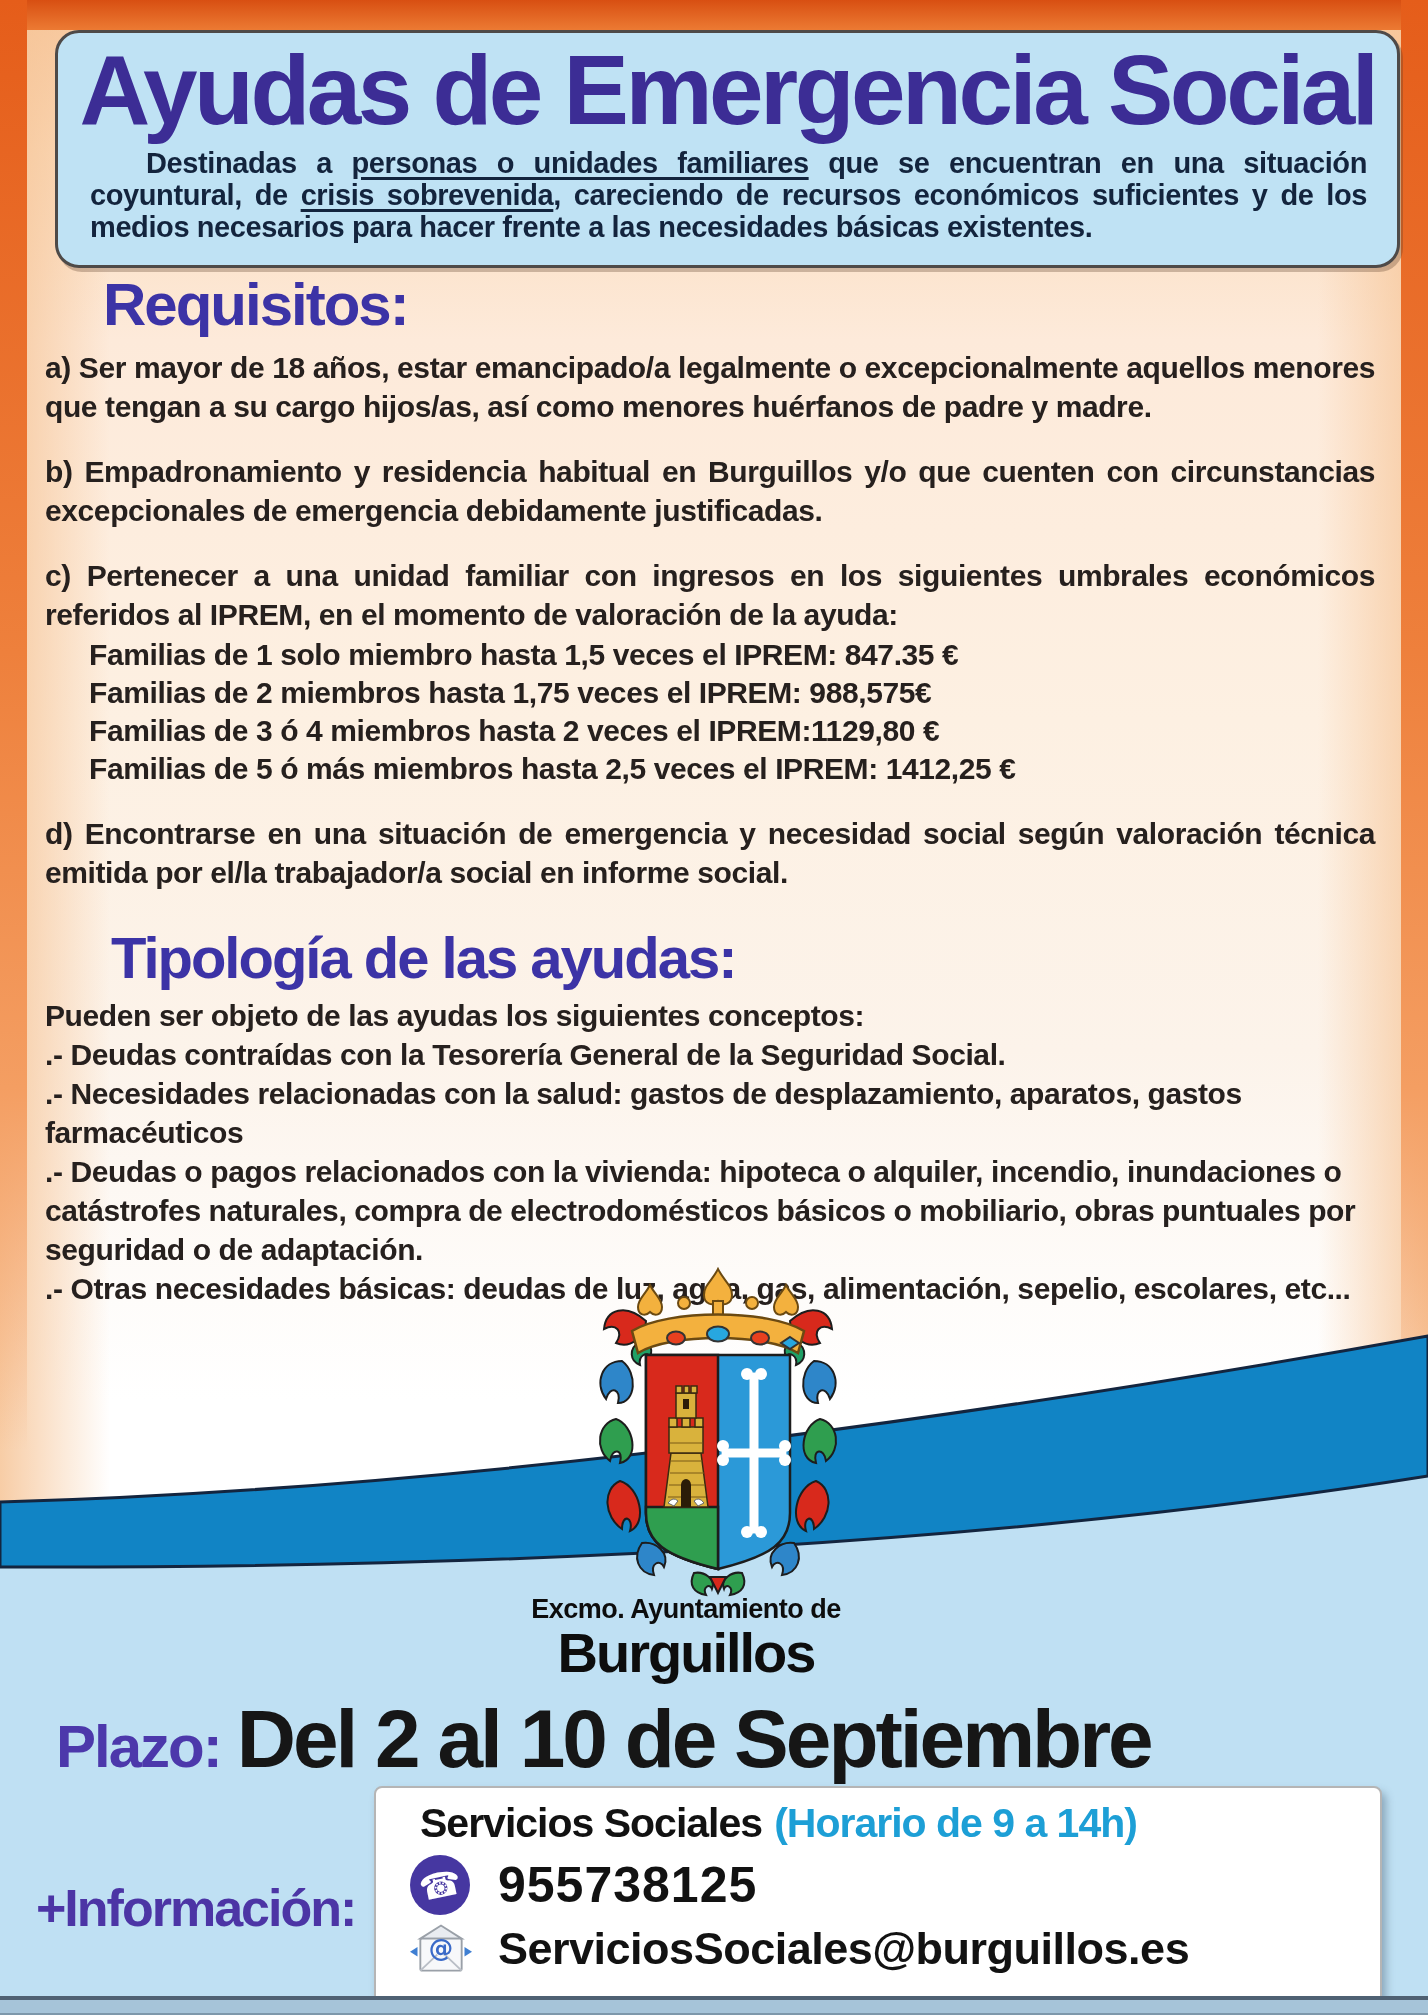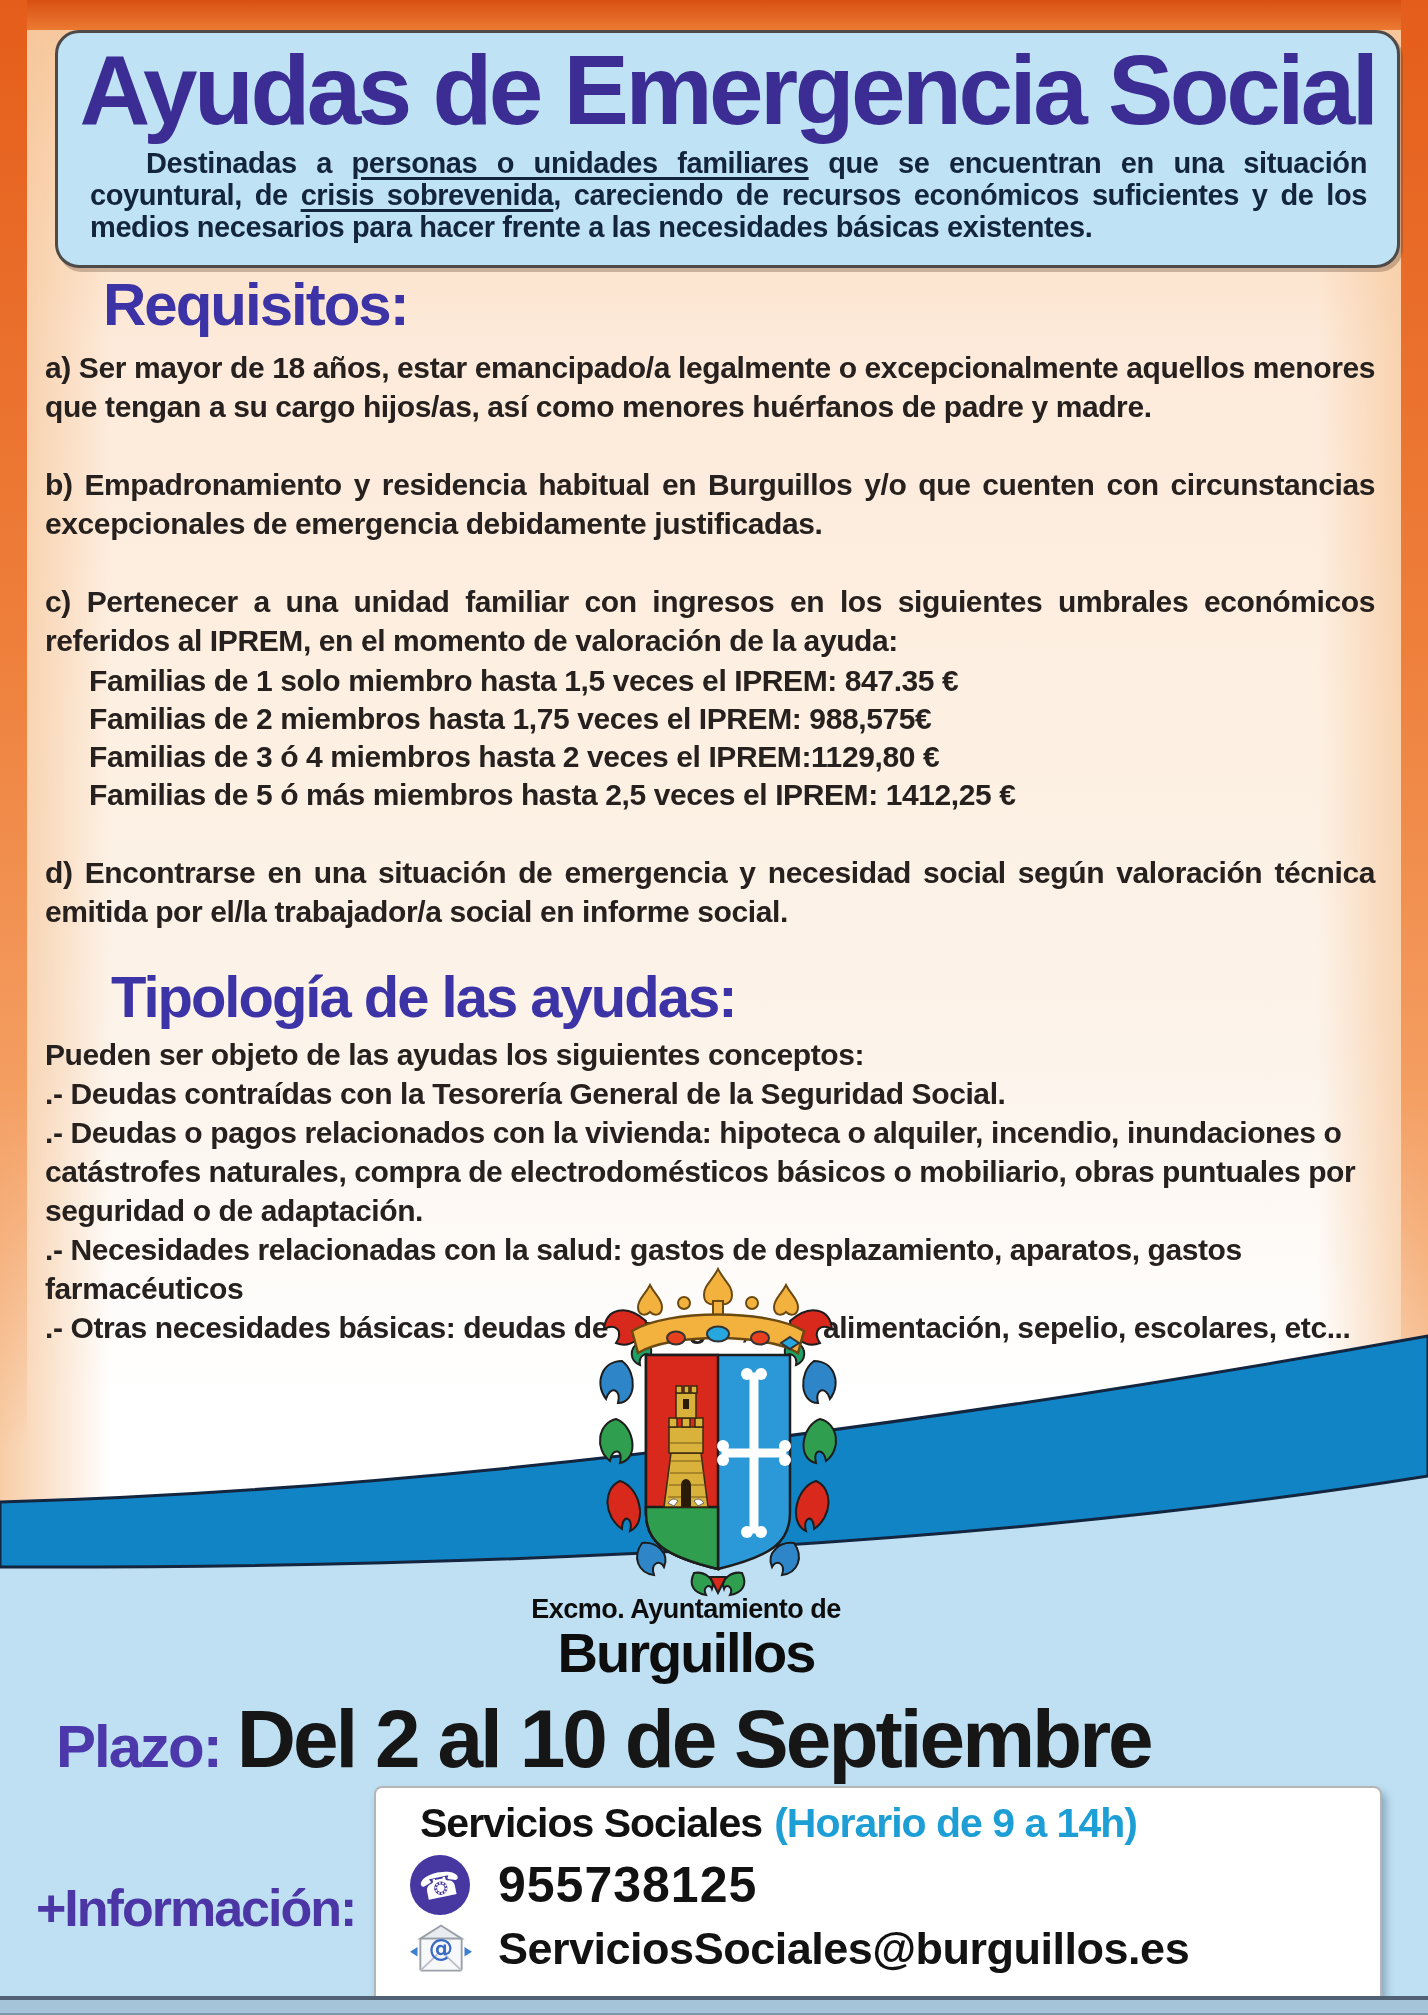--- a/index.html
+++ b/index.html
@@ -29,21 +29,21 @@
     color:#13243d;text-align:justify;text-indent:56px;letter-spacing:-0.4px;}
   .subtitle .u{text-decoration:underline;text-decoration-thickness:2.5px;text-underline-offset:4px;}
   
   .content{position:absolute;left:45px;top:272px;width:1350px;color:#26201e;}
   .h-sec{font-weight:bold;color:#3c33a6;letter-spacing:-2px;}
   .h-req{font-size:60px;line-height:66px;margin:0 0 10px 58px;}
   .h-tip{font-size:58px;line-height:64px;margin:34px 0 6px 66px;}
   .body{margin:0;width:1330px;font-size:30px;line-height:39px;font-weight:bold;
     letter-spacing:-0.4px;}
   .j{text-align:justify;}
-  .mt{margin-top:39px;}
+  .mt{margin-top:26px;}
   .fam{margin-top:2px;}
   .fam p{margin:0 0 0 44px;width:1240px;font-size:30px;line-height:38px;font-weight:bold;
     letter-spacing:-0.4px;}
   
   .swoosh{position:absolute;left:0;top:1230px;width:1428px;height:785px;display:block;}
   
   .crest{position:absolute;left:584px;top:1256px;width:268px;height:342px;}
   .ayto{position:absolute;left:0;top:1594px;width:1372px;text-align:center;color:#0d0d0d;}
   .ayto-1{font-size:27px;line-height:30px;font-weight:bold;letter-spacing:-0.5px;}
   .ayto-2{font-size:56px;line-height:58px;font-weight:bold;letter-spacing:-2px;}
@@ -94,22 +94,22 @@
       <p>Familias de 1 solo miembro hasta 1,5 veces el IPREM: 847.35 €</p>
       <p>Familias de 2 miembros hasta 1,75 veces el IPREM: 988,575€</p>
       <p>Familias de 3 ó 4 miembros hasta 2 veces el IPREM:1129,80 €</p>
       <p>Familias de 5 ó más miembros hasta 2,5 veces el IPREM: 1412,25 €</p>
     </div>
     <p class="body j mt">d) Encontrarse en una situación de emergencia y necesidad social según valoración técnica emitida por el/la trabajador/a social en informe social.</p>
 
     <div class="h-sec h-tip">Tipología de las ayudas:</div>
     <p class="body">Pueden ser objeto de las ayudas los siguientes conceptos:</p>
     <p class="body">.- Deudas contraídas con la Tesorería General de la Seguridad Social.</p>
+    <p class="body">.- Necesidades relacionadas con la salud: gastos de desplazamiento, aparatos, gastos farmacéuticos</p>
     <p class="body">.- Deudas o pagos relacionados con la vivienda: hipoteca o alquiler, incendio, inundaciones o catástrofes naturales, compra de electrodomésticos básicos o mobiliario, obras puntuales por seguridad o de adaptación.</p>
-    <p class="body">.- Necesidades relacionadas con la salud: gastos de desplazamiento, aparatos, gastos farmacéuticos</p>
     <p class="body">.- Otras necesidades básicas: deudas de luz, agua, gas, alimentación, sepelio, escolares, etc...</p>
   </div>
 
   <svg class="swoosh" viewBox="0 0 1428 785" preserveAspectRatio="none">
     <path d="M0,337 C330,338 900,330 1428,246 L1428,785 L0,785 Z" fill="#bfe0f3"></path>
     <path d="M0,272 C360,262 820,215 1428,106 L1428,246 C900,330 330,338 0,337 Z" fill="#1184c5" stroke="#13253f" stroke-width="3"></path>
   </svg>
 
   <svg class="crest" viewBox="0 0 268 340">
     <g stroke="#1d1d1d" stroke-width="2">

